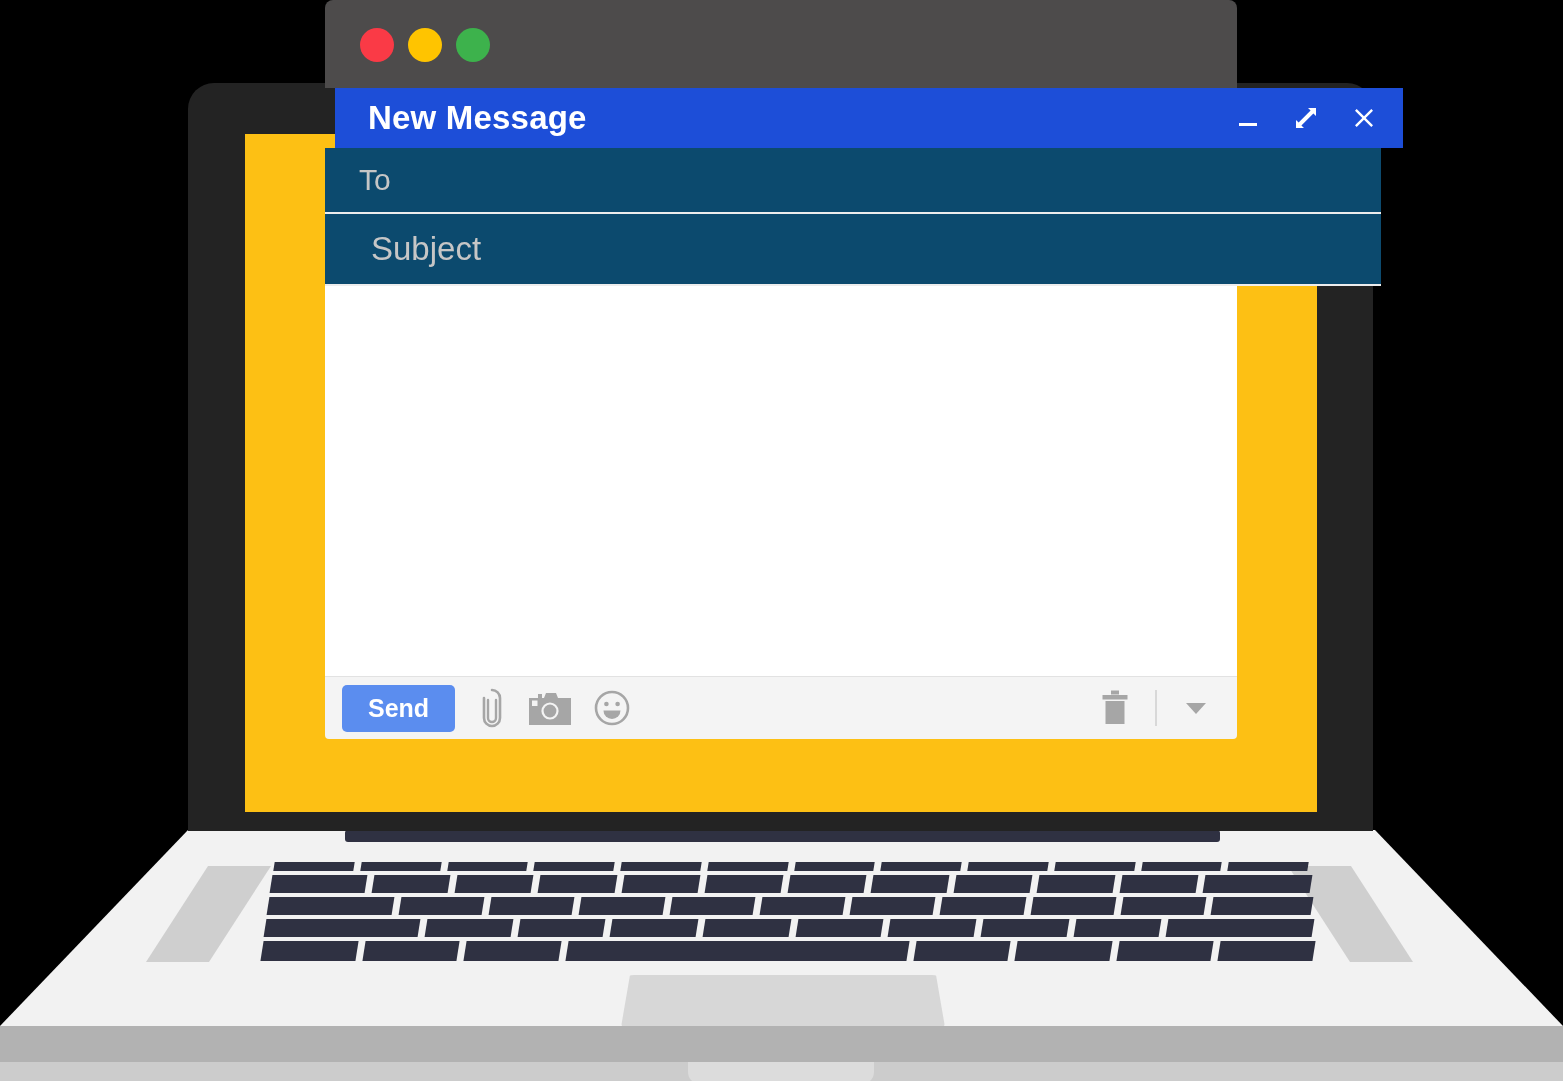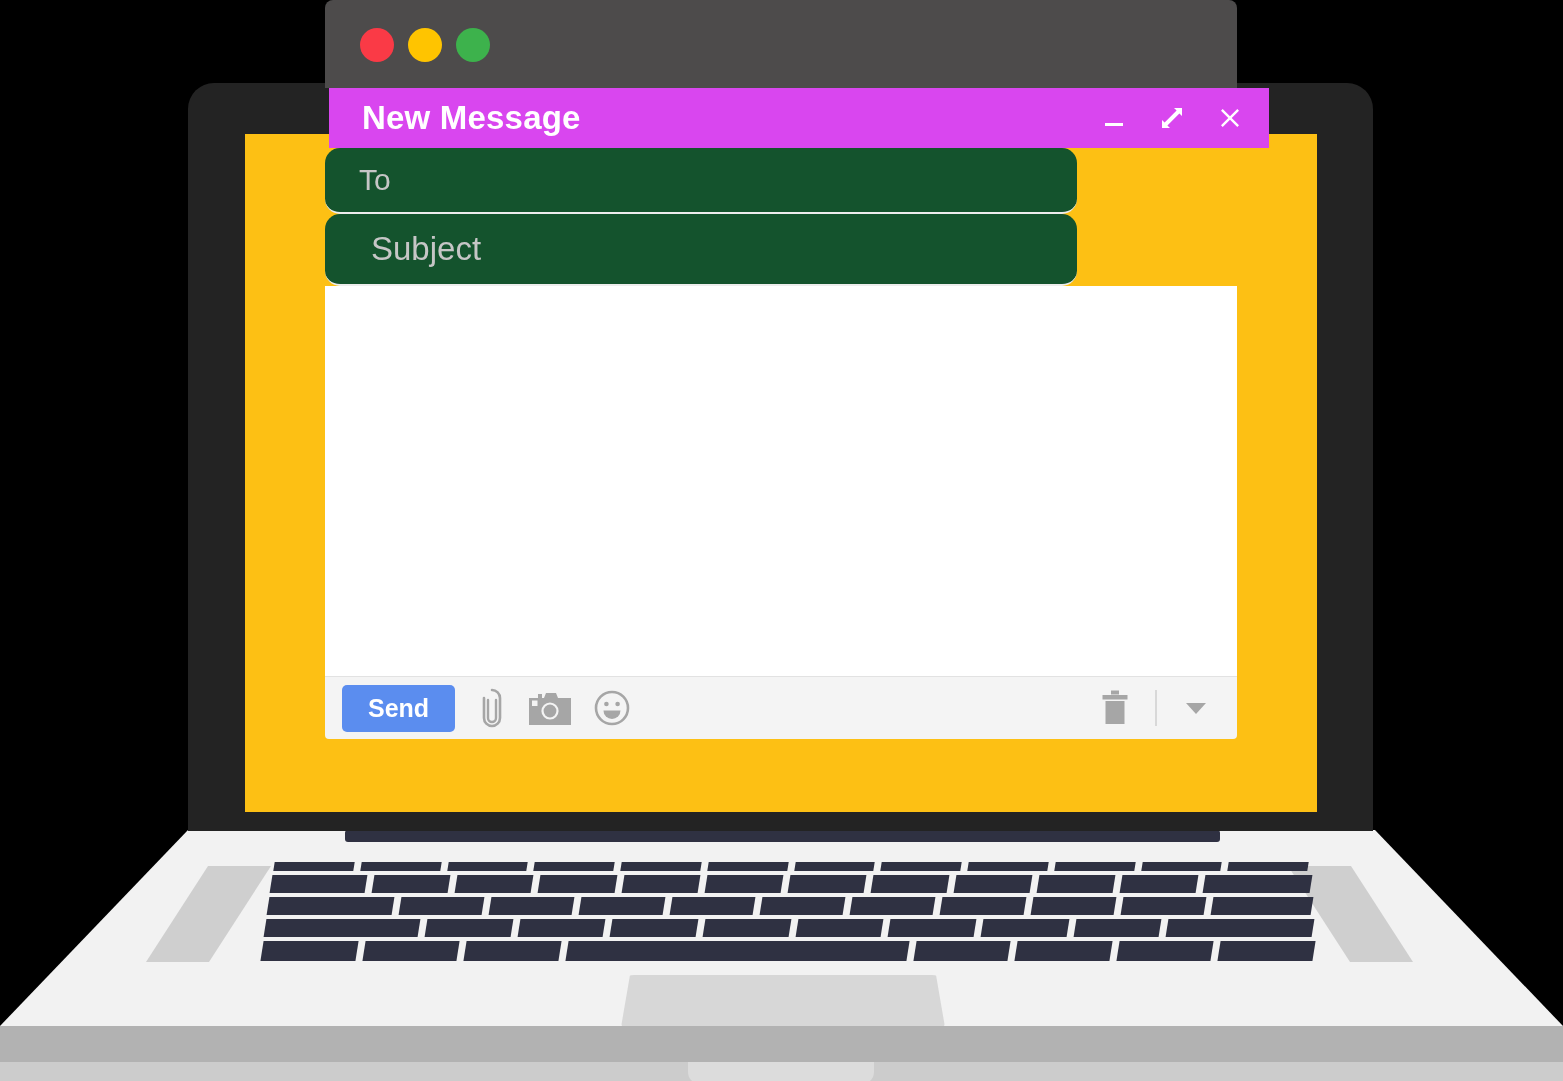--- a/index.html
+++ b/index.html
@@ -156,24 +156,24 @@
     display: flex;
     gap: 14px;
   }
   .dot { width: 34px; height: 34px; border-radius: 50%; }
   .dot-close { background: #FA3A46; }
   .dot-min { background: #FFC400; }
   .dot-max { background: #3DB24C; }
 
   .titlebar {
     position: absolute;
-    left: 4px; top: 88px;
-    width: 940px;
+    left: 10px; top: 88px;
+    width: 1068px;
     height: 60px;
-    background: #d946ef;
+    background: #1d4ed8;
     display: flex;
     align-items: center;
   }
   .win-title {
     color: #FFFFFF;
     font-size: 33px;
     font-weight: bold;
     margin-left: 33px;
     letter-spacing: 0.2px;
   }
@@ -182,27 +182,26 @@
     display: flex;
     align-items: center;
     gap: 24px;
     margin-right: 22px;
   }
   .wc { width: 34px; height: 34px; display: flex; align-items: center; justify-content: center; }
 
   .field {
     position: absolute;
     left: 0;
-    width: 752px;
-    background: #14532d;
+    width: 1056px;
+    background: #0c4a6e;
     display: flex;
     align-items: center;
     box-sizing: border-box;
     border-bottom: 2px solid #EDEDED;
-    border-radius: 15px;
   }
   .field-to { top: 148px; height: 66px; }
   .field-subject { top: 214px; height: 72px; }
   .field-label {
     color: #C6C6C6;
     margin-left: 34px;
   }
   .field-to .field-label { font-size: 30px; }
   .field-subject .field-label { font-size: 33px; margin-left: 46px; }
 

